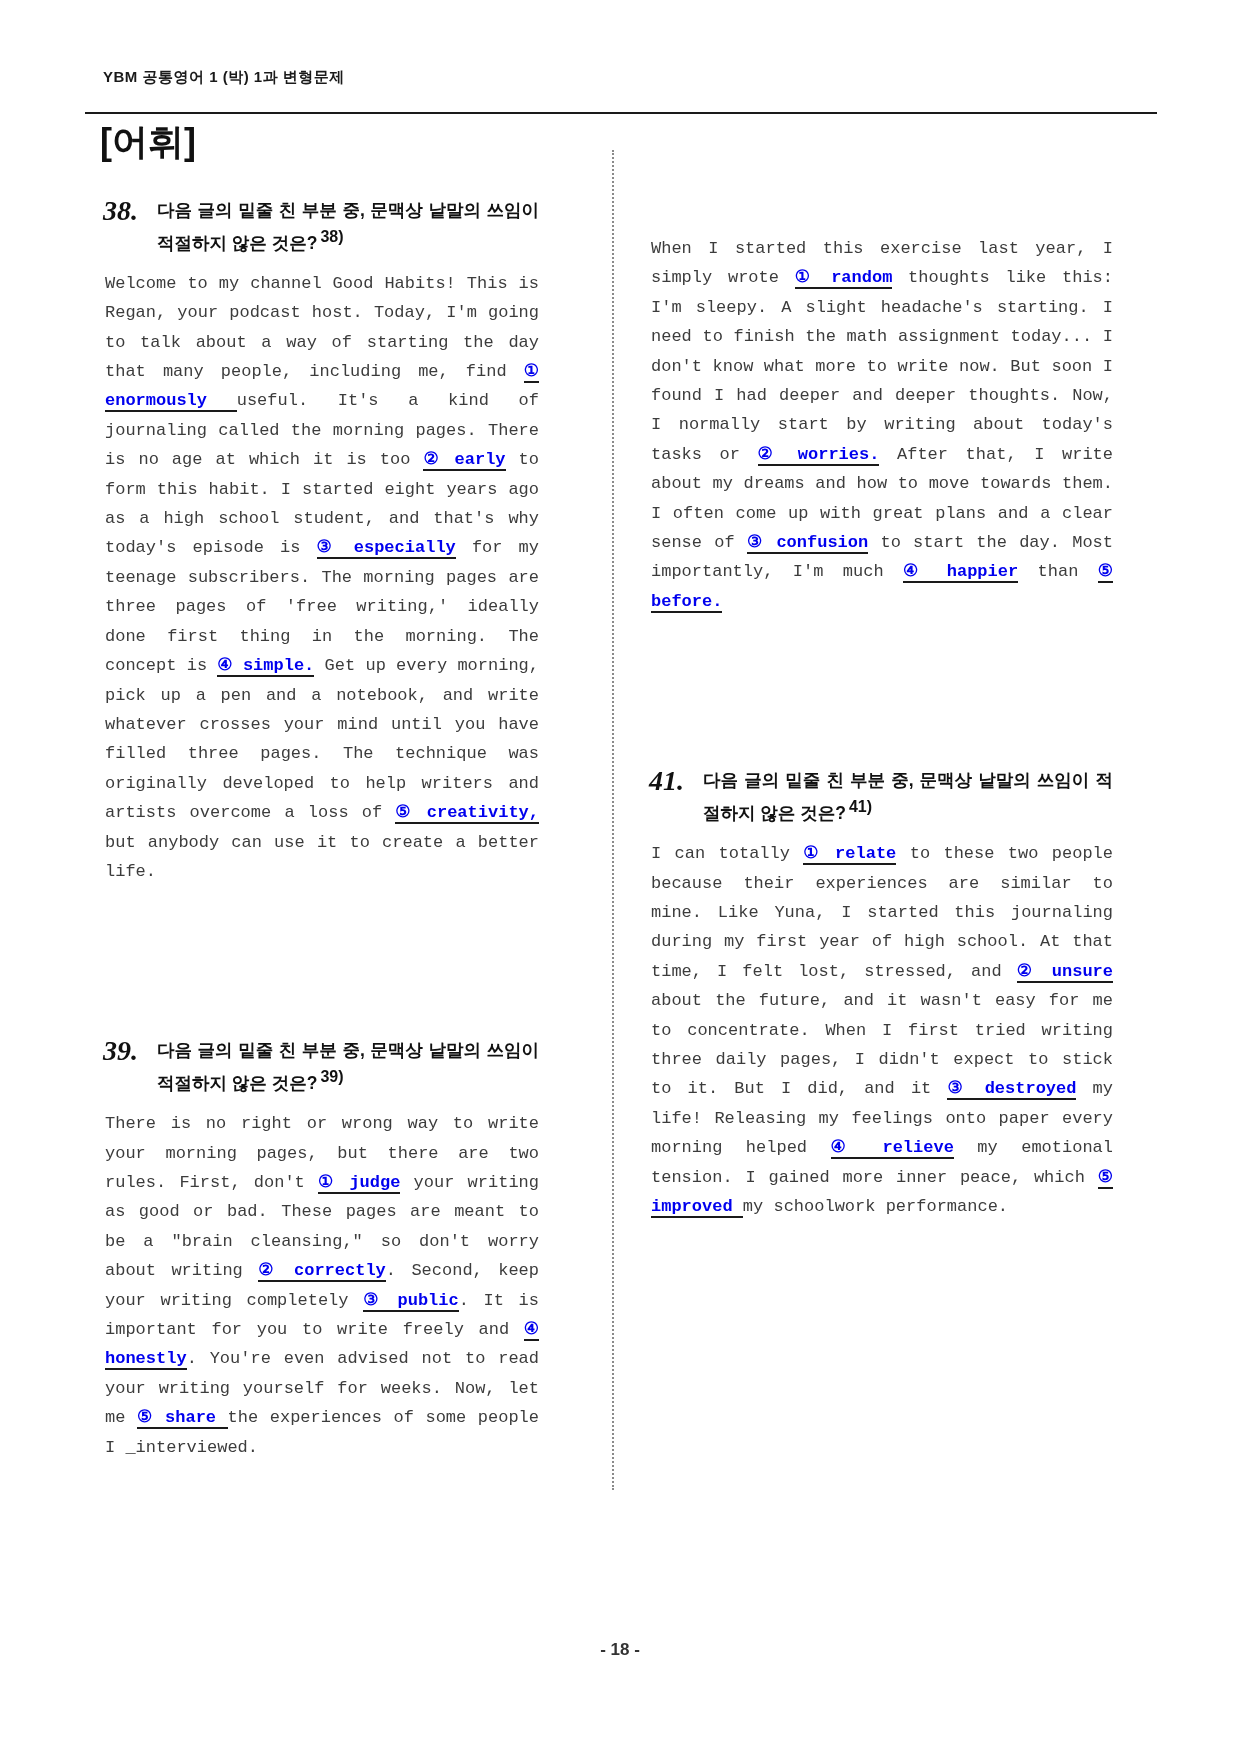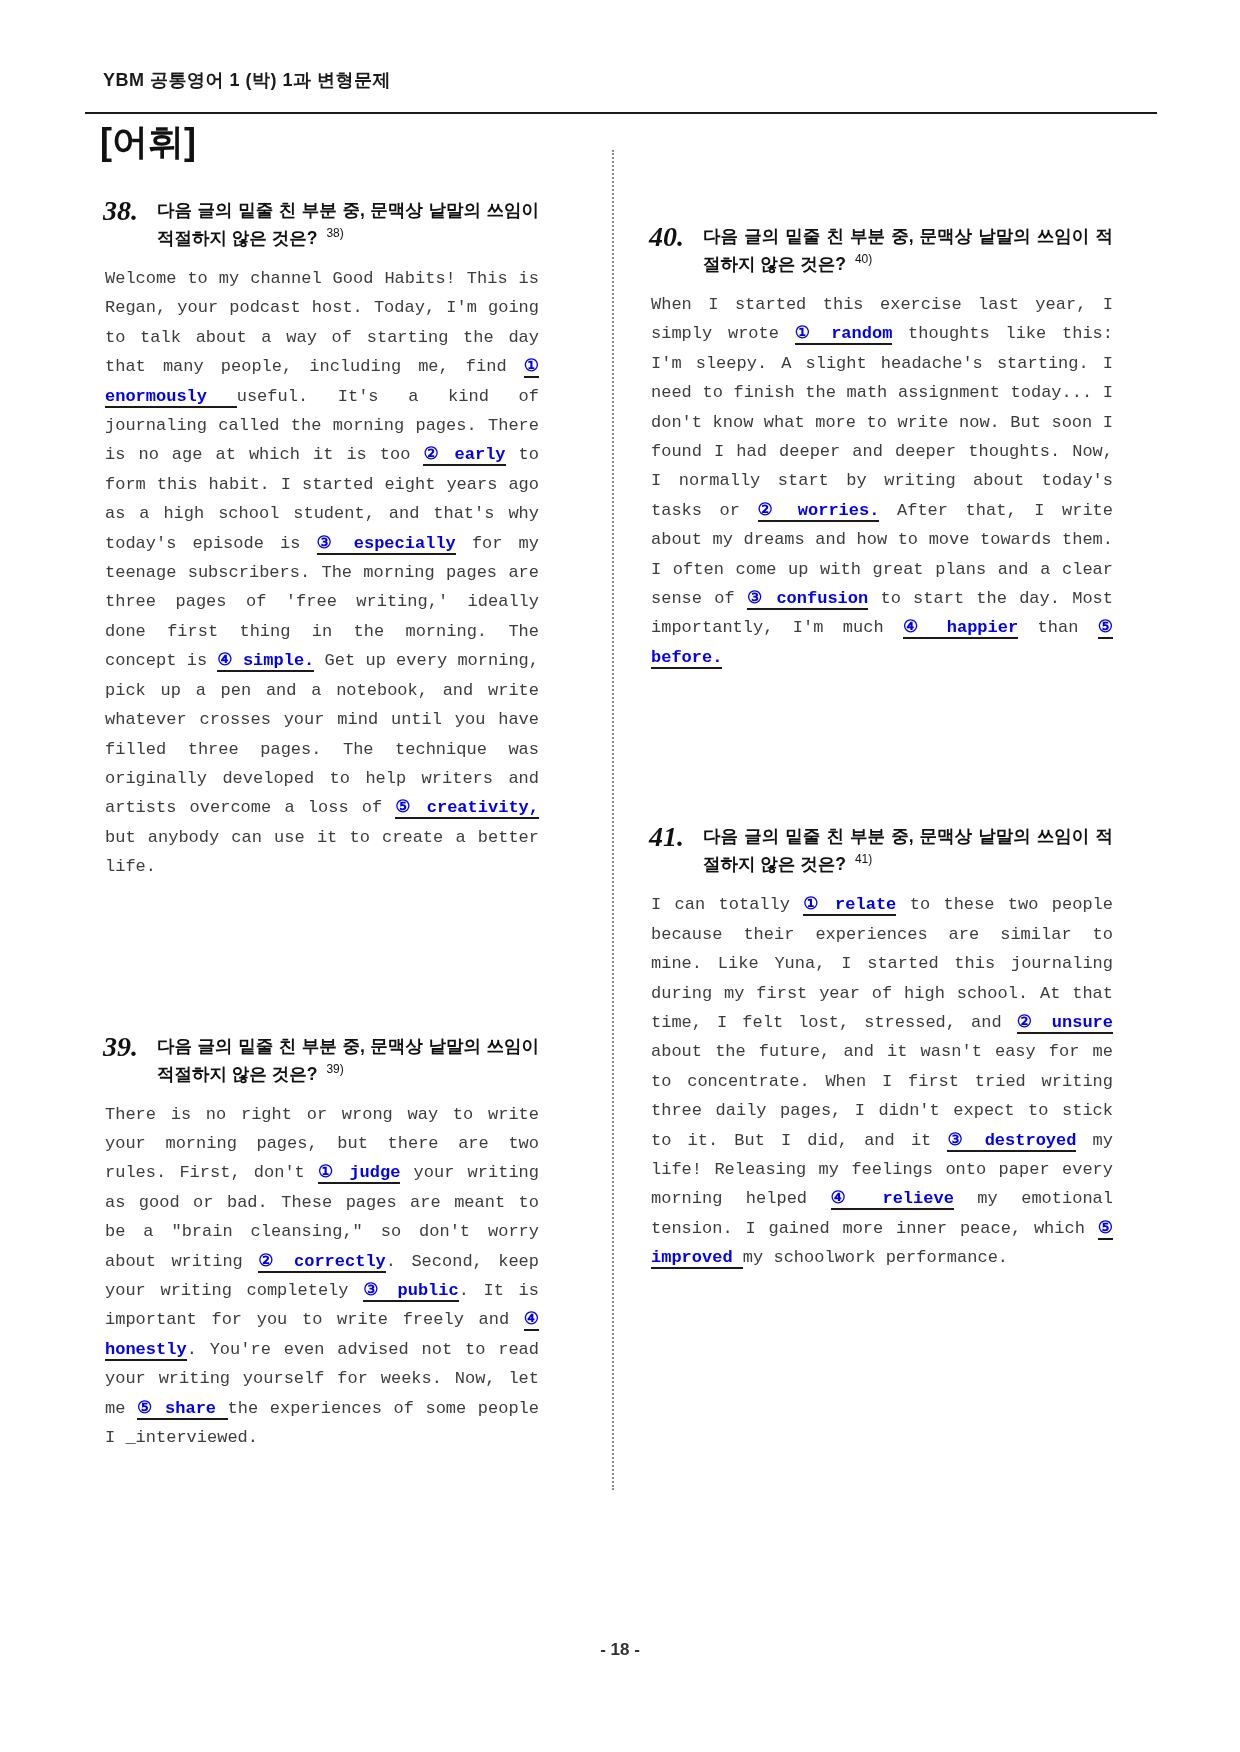--- a/index.html
+++ b/index.html
@@ -6,21 +6,21 @@
   body {
     width: 1240px; height: 1752px;
     background: #ffffff;
     font-family: "Liberation Sans", sans-serif;
     color: #3c3c3c;
     position: relative;
     overflow: hidden;
   }
   .doc-header {
     position: absolute; left: 103px; top: 68px;
-    font-size: 18px; font-weight: bold; color: #1a1a1a;
+    font-size: 15px; font-weight: bold; color: #1a1a1a;
     letter-spacing: 0.5px;
     text-align: right;
   }
   .header-rule {
     position: absolute; left: 85px; top: 112px; width: 1072px;
     border-top: 2px solid #1a1a1a; height: 0;
   }
   .section-title {
     position: absolute; left: 100px; top: 118px;
     font-size: 36px; font-weight: bold; color: #111111;
@@ -40,21 +40,21 @@
   .q-header { display: flex; align-items: flex-start; }
   .q-num {
     flex: none; width: 54px;
     font-family: "Liberation Serif", serif; font-style: italic; font-weight: bold;
     font-size: 28px; line-height: 1.1; color: #111111;
   }
   .q-prompt {
     font-size: 17.5px; font-weight: bold; color: #111111;
     line-height: 1.6; text-align: justify;
   }
-  .q-ref { font-size: 12px; font-weight: normal; vertical-align: super; margin-left: 9px; }
+  .q-ref { font-size: 16px; font-weight: bold; vertical-align: super; margin-left: 3px; }
   .passage {
     margin-top: 12px; margin-left: 2px;
     font-size: 17px; line-height: 1.73;
     text-align: justify; color: #3c3c3c; font-family: Liberation Mono, monospace;
   }
   .choice {
     color: var(--choice-blue, #0000ee);
     font-weight: bold;
     border-bottom: 2px solid var(--underline-color, #1a1a1a);
   }
@@ -84,24 +84,20 @@
       <div class="question">
     <div class="q-header">
       <span class="q-num">39.</span>
       <span class="q-prompt"><span>다음 글의 밑줄 친 부분 중, 문맥상 낱말의 쓰임이 적절하지 않은 것은?</span><sup class="q-ref">39)</sup></span>
     </div>
     <div class="passage"><span class="plain">There is no right or wrong way to write your morning pages, but there are two rules. First, don't </span><span class="choice">① judge</span><span class="plain"> your writing as good or bad. These pages are meant to be a "brain cleansing," so don't worry about writing </span><span class="choice">② correctly</span><span class="plain">. Second, keep your writing completely </span><span class="choice">③ public</span><span class="plain">. It is important for you to write freely and </span><span class="choice">④ honestly</span><span class="plain">. You're even advised not to read your writing yourself for weeks. Now, let me </span><span class="choice">⑤ share </span><span class="plain">the experiences of some people I _interviewed.</span></div>
   </div>
     </div>
   <div class="col col-right">
       <div class="question">
-    <div class="q-header">
-      <span class="q-num">40.</span>
-      <span class="q-prompt"><span>다음 글의 밑줄 친 부분 중, 문맥상 낱말의 쓰임이 적절하지 않은 것은?</span><sup class="q-ref">40)</sup></span>
-    </div>
     <div class="passage"><span class="plain">When I started this exercise last year, I simply wrote </span><span class="choice">① random</span><span class="plain"> thoughts like this: I'm sleepy. A slight headache's starting. I need to finish the math assignment today... I don't know what more to write now. But soon I found I had deeper and deeper thoughts. Now, I normally start by writing about today's tasks or </span><span class="choice">② worries.</span><span class="plain"> After that, I write about my dreams and how to move towards them. I often come up with great plans and a clear sense of </span><span class="choice">③ confusion</span><span class="plain"> to start the day. Most importantly, I'm much </span><span class="choice">④ happier</span><span class="plain"> than </span><span class="choice">⑤ before.</span></div>
   </div>
       <div class="question">
     <div class="q-header">
       <span class="q-num">41.</span>
       <span class="q-prompt"><span>다음 글의 밑줄 친 부분 중, 문맥상 낱말의 쓰임이 적절하지 않은 것은?</span><sup class="q-ref">41)</sup></span>
     </div>
     <div class="passage"><span class="plain">I can totally </span><span class="choice">① relate</span><span class="plain"> to these two people because their experiences are similar to mine. Like Yuna, I started this journaling during my first year of high school. At that time, I felt lost, stressed, and </span><span class="choice">② unsure</span><span class="plain"> about the future, and it wasn't easy for me to concentrate. When I first tried writing three daily pages, I didn't expect to stick to it. But I did, and it </span><span class="choice">③ destroyed</span><span class="plain"> my life! Releasing my feelings onto paper every morning helped </span><span class="choice">④ relieve</span><span class="plain"> my emotional tension. I gained more inner peace, which </span><span class="choice">⑤ improved </span><span class="plain">my schoolwork performance.</span></div>
   </div>
     </div>

